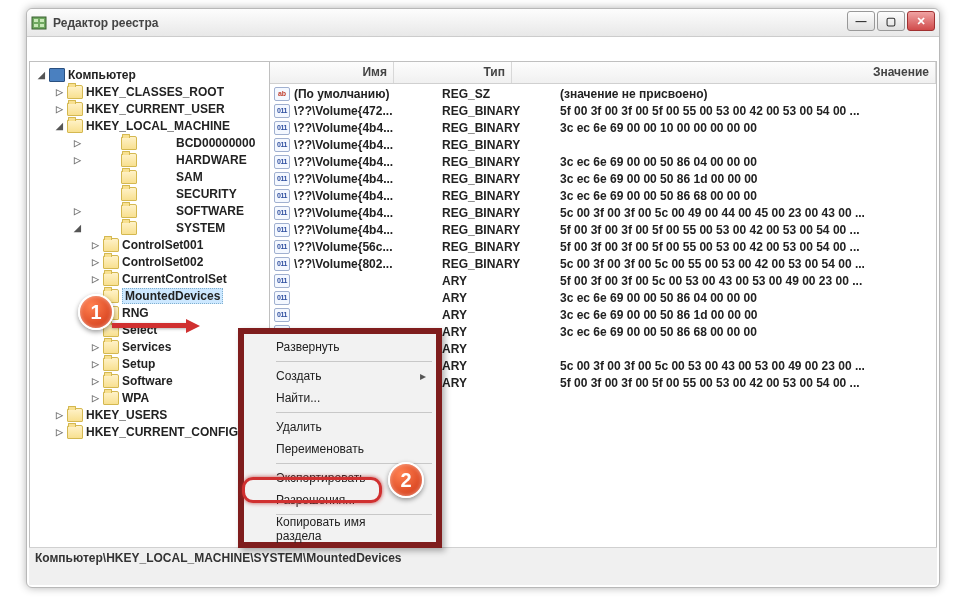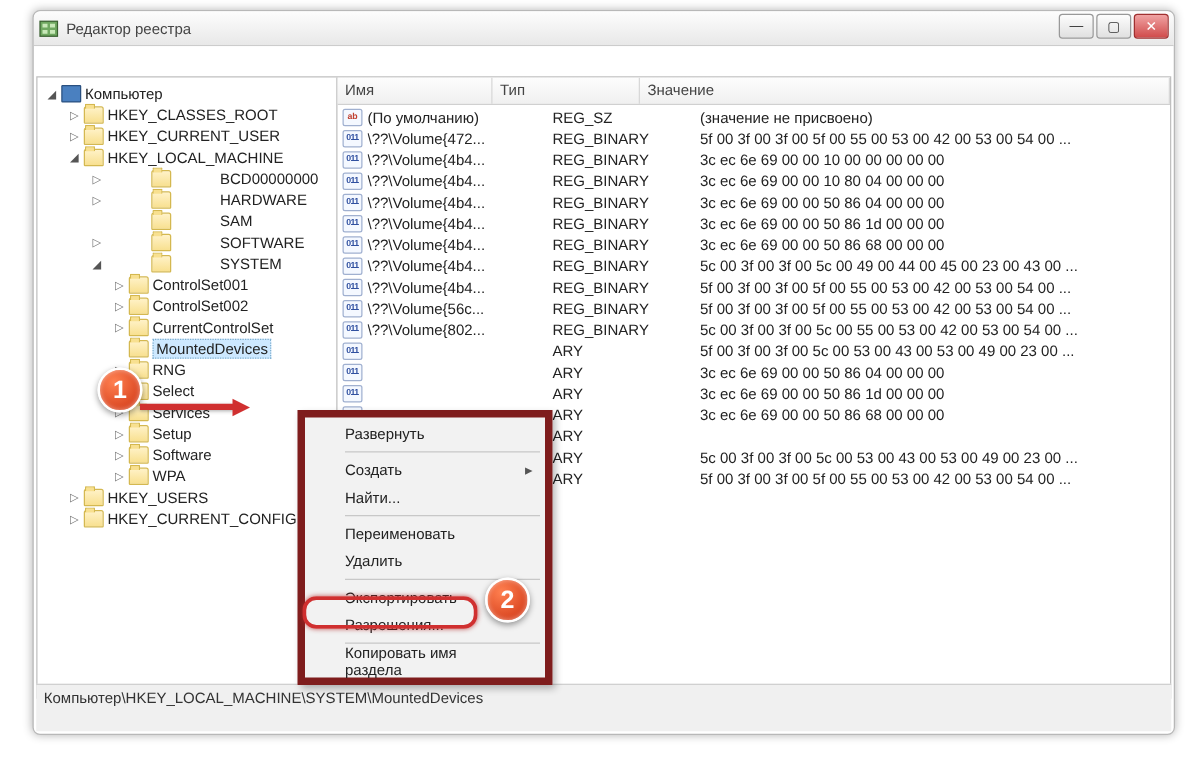--- a/index.html
+++ b/index.html
@@ -1,18 +1,18 @@
 <!DOCTYPE html>
 <html><head>
 <meta charset="utf-8">
 <style>
 * { box-sizing: border-box; margin: 0; padding: 0; font-family: "Segoe UI", Tahoma, sans-serif; font-size: 12px; }
 body { background: #fff; width: 956px; height: 612px; position: relative; overflow: hidden; }
 
-.outer-shadow { position: absolute; top: 8px; left: 26px; right: 16px; bottom: 24px; border: 1px solid #b8b8b8; border-radius: 6px; box-shadow: 0 0 8px rgba(0,0,0,0.3); background: #fff; }
+.outer-shadow { position: absolute; top: 8px; left: 26px; right: 16px; bottom: 24px; border: 1px solid #b8b8b8; border-radius: 6px; box-shadow: 0 0 8px rgba(0,0,0,0.3); background: #fff; font-weight: bold; }
 
 .titlebar { height: 28px; background: linear-gradient(#fdfdfd, #e8e8e8); border-bottom: 1px solid #ccc; border-radius: 6px 6px 0 0; display: flex; align-items: center; padding: 0 4px; position: relative; }
 .titlebar .app-icon { width: 16px; height: 16px; margin-right: 6px; display: inline-block; }
 .app-icon svg { width: 100%; height: 100%; }
 .titlebar .title { color: #444; font-size: 12px; }
 .win-controls { position: absolute; right: 4px; top: 2px; display: flex; gap: 2px; }
 .win-btn { width: 28px; height: 20px; border: 1px solid #999; background: linear-gradient(#fdfdfd, #e0e0e0); display: flex; align-items: center; justify-content: center; border-radius: 3px; color: #333; font-size: 11px; }
 .win-btn.close { background: linear-gradient(#f0a3a3, #d04b4b); color: #fff; border-color: #a03030; }
 
 .menubar { height: 22px; background: #f0f0f0; border-bottom: 1px solid #d0d0d0; display: flex; align-items: center; padding: 0 4px; }
@@ -30,21 +30,21 @@
 .folder-icon::before { content: ""; position: absolute; top: -3px; left: 0; width: 6px; height: 3px; background: #f8e090; border: 1px solid #d4b850; border-bottom: none; border-radius: 1px 1px 0 0; }
 .comp-icon { width: 16px; height: 14px; margin-right: 3px; background: #4a80c0; border: 1px solid #2a5080; border-radius: 1px; }
 .tree-label { color: #222; }
 .tree-label.selected { background: #cde8ff; border: 1px dotted #80b0d0; padding: 0 2px; }
 .ind0 { padding-left: 4px; }
 .ind1 { padding-left: 22px; }
 .ind2 { padding-left: 40px; gap: 36px; }
 .ind3 { padding-left: 58px; }
 
 .list-pane { flex: 1; overflow: hidden; }
-.list-header { height: 22px; background: linear-gradient(#fdfdfd, #f0f0f0); border-bottom: 1px solid #d0d0d0; display: flex; }
+.list-header { height: 22px; background: linear-gradient(#fdfdfd, #f0f0f0); border-bottom: 1px solid #d0d0d0; display: flex; text-align: right; }
 .list-header .col { padding: 3px 6px; border-right: 1px solid #d8d8d8; color: #444; }
 .col-name { width: 124px; }
 .col-type { width: 118px; }
 .col-val { flex: 1; }
 .list-body { padding: 1px 0; }
 .list-row { height: 17px; display: flex; align-items: center; padding: 0 4px; }
 .val-icon { width: 16px; height: 14px; margin-right: 4px; border: 1px solid #a0b0d0; border-radius: 2px; background: #f4f8ff; display: flex; align-items: center; justify-content: center; font-size: 7px; color: #3050a0; font-weight: bold; }
 .val-icon.sz::after { content: "ab"; color: #c04030; }
 .val-icon.bin::after { content: "011"; letter-spacing: -0.5px; }
 .list-row .rn { width: 104px; color: #222; white-space: nowrap; overflow: hidden; text-overflow: ellipsis; }
@@ -119,20 +119,25 @@
           <span class="twist closed"></span>
           <span class="folder-icon"></span>
           <span class="tree-label">HARDWARE</span>
         </div>
         <div class="tree-node ind2">
           <span class="twist empty"></span>
           <span class="folder-icon"></span>
           <span class="tree-label">SAM</span>
         </div>
         <div class="tree-node ind2">
+          <span class="twist empty"></span>
+          <span class="folder-icon"></span>
+          <span class="tree-label">SECURITY</span>
+        </div>
+        <div class="tree-node ind2">
           <span class="twist closed"></span>
           <span class="folder-icon"></span>
           <span class="tree-label">SOFTWARE</span>
         </div>
         <div class="tree-node ind2">
           <span class="twist open"></span>
           <span class="folder-icon"></span>
           <span class="tree-label">SYSTEM</span>
         </div>
         <div class="tree-node ind3">
@@ -219,21 +224,20 @@
           <div class="list-row">
             <span class="val-icon bin"></span>
             <span class="rn">\??\Volume{4b4...</span>
             <span class="rt">REG_BINARY</span>
             <span class="rv">3c ec 6e 69 00 00 10 00 00 00 00 00</span>
           </div>
           <div class="list-row">
             <span class="val-icon bin"></span>
             <span class="rn">\??\Volume{4b4...</span>
             <span class="rt">REG_BINARY</span>
-            <span class="rv">3c ec 6e 69 00 00 10 80 04 00 00 00</span>
           </div>
           <div class="list-row">
             <span class="val-icon bin"></span>
             <span class="rn">\??\Volume{4b4...</span>
             <span class="rt">REG_BINARY</span>
             <span class="rv">3c ec 6e 69 00 00 50 86 04 00 00 00</span>
           </div>
           <div class="list-row">
             <span class="val-icon bin"></span>
             <span class="rn">\??\Volume{4b4...</span>
@@ -320,22 +324,22 @@
   <div class="statusbar">Компьютер\HKEY_LOCAL_MACHINE\SYSTEM\MountedDevices</div>
 
 </div>
 
 <div class="ctx-menu" id="ctx-menu">
     <div class="ctx-item">Развернуть</div>
     <div class="ctx-sep"></div>
     <div class="ctx-item sub">Создать</div>
     <div class="ctx-item">Найти...</div>
     <div class="ctx-sep"></div>
+    <div class="ctx-item">Удалить</div>
     <div class="ctx-item">Переименовать</div>
-    <div class="ctx-item">Удалить</div>
     <div class="ctx-sep"></div>
     <div class="ctx-item">Экспортировать</div>
     <div class="ctx-item">Разрешения...</div>
     <div class="ctx-sep"></div>
     <div class="ctx-item">Копировать имя раздела</div>
   </div>
 
 <div class="callout" style="top:294px; left:78px;">1</div>
 <div class="arrow" style="top:323px; left:112px; width:76px; height:5px;"></div>
 <div class="arrow-head" style="top:319px; left:186px;"></div>

